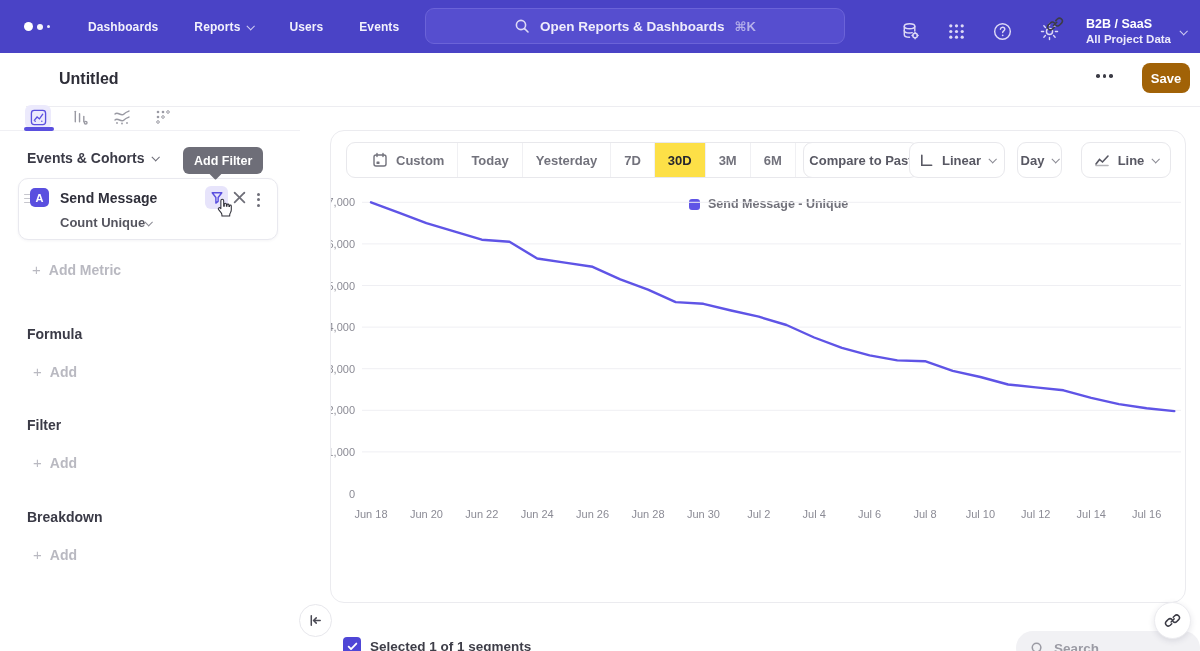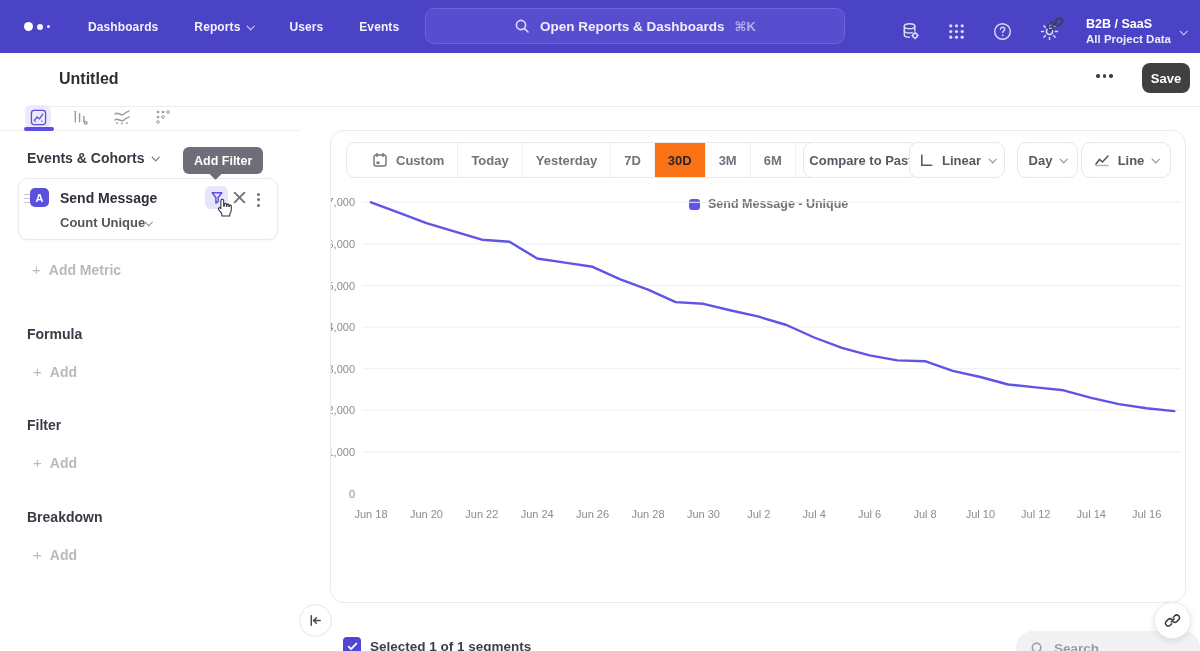--- a/index.html
+++ b/index.html
@@ -23,21 +23,21 @@
   .project { display:flex; align-items:center; gap:9px; cursor:pointer; color:#ffffff; }
   .project .l1 { font-size:12.5px; font-weight:700; line-height:15px; }
   .project .l2 { font-size:11.5px; font-weight:600; line-height:14px; color:#eceafb; }
 
   
   #header { position:absolute; left:0; top:53px; width:1200px; height:54px; background:#fff; border-bottom:1px solid #ededf1;margin-left:26px; }
   #page-title { position:absolute; left:33px; top:17px; font-size:16px; font-weight:700; color:#2e2e38; }
   .hdr-icon { position:absolute; top:15px; color:#3c3c46; cursor:pointer; }
   #more-dots { position:absolute; left:1096px; top:74px; display:flex; gap:3px; cursor:pointer; }
   #more-dots i { width:3.5px; height:3.5px; border-radius:50%; background:#3c3c46; display:block; }
-  #save-btn { position:absolute; left:1142px; top:63px; width:48px; height:30px; background:#404040; color:#fff; font-size:13px; font-weight:600; border:none; border-radius:8px; cursor:pointer; }
+  #save-btn { position:absolute; left:1142px; top:63px; width:48px; height:30px; background:#a16207; color:#fff; font-size:13px; font-weight:600; border:none; border-radius:8px; cursor:pointer; }
 
   
   #tabs { position:absolute; left:0; top:107px; width:300px; height:24px; border-bottom:1px solid #f0f0f4; }
   .tab { position:absolute; top:-2px; width:26px; height:24px; display:flex; align-items:center; justify-content:center; border-radius:6px; color:#9a9aa3; cursor:pointer; }
   .tab.sel { background:#eceafc; color:#5a4fdf; }
   #tab-underline { position:absolute; left:24px; top:20px; width:30px; height:3.5px; background:#5a4fdf; border-radius:2px; }
 
   
   .sec-head { position:absolute; font-size:14px; font-weight:700; color:#3a3a46; display:flex; align-items:center; gap:8px; }
   .sec-head .chev { color:#6d6d78; }
@@ -57,21 +57,21 @@
   #tooltip { position:absolute; left:183px; top:147px; height:27px; padding:0 11px; background:#6e6e78; border-radius:6px; color:#fff; font-size:12.5px; font-weight:600; display:flex; align-items:center; z-index:30; }
   #tooltip:after { content:""; position:absolute; left:28px; bottom:-4px; width:9px; height:9px; background:#6e6e78; transform:rotate(45deg); border-radius:1px; }
   #cursor { position:absolute; left:213px; top:197px; z-index:40; pointer-events:none; }
 
   
   #chart-card { position:absolute; left:330px; top:130px; width:856px; height:473px; background:#fff; border:1px solid #ebebef; border-radius:14px; }
   .toolbar-btn { position:absolute; top:11px; height:36px; border:1px solid #e8e8ec; border-radius:9px; background:#fff; display:flex; align-items:center; justify-content:center; gap:8px; font-size:13px; font-weight:600; color:#585863; cursor:pointer; }
   #range-group { position:absolute; left:15px; top:11px; height:36px; border:1px solid #e8e8ec; border-radius:9px; display:flex; align-items:stretch; overflow:hidden;padding-left:12px; }
   .range-item { display:flex; align-items:center; gap:8px; padding:0 13px; font-size:13px; font-weight:600; color:#72727c; border-right:1px solid #f0f0f3; cursor:pointer; background:#fff; }
   .range-item:last-child { border-right:none; }
-  .range-item.sel { background:#f97316; color:#26262e; font-weight:700; }
+  .range-item.sel { background:#fde047; color:#26262e; font-weight:700; }
   #legend { position:absolute; left:358px; top:66px; display:flex; align-items:center; gap:8px; cursor:pointer; }
   #legend .swatch { width:11px; height:11px; border-radius:3px; }
   #legend .lab { font-size:12.5px; font-weight:600; color:#71717a; }
   #chart-svg-wrap { position:absolute; left:0px; top:60px; width:856px; height:395px; }
   svg text { font-family:"Liberation Sans","DejaVu Sans",sans-serif; }
 
   
   #collapse-btn { position:absolute; left:299px; top:604px; width:33px; height:33px; background:#fff; border:1px solid #e7e7ec; border-radius:50%; display:flex; align-items:center; justify-content:center; color:#4a4a54; cursor:pointer; z-index:10; }
   #seg-checkbox { position:absolute; left:343px; top:637px; width:18px; height:18px; background:#4f46d6; border-radius:4px; display:flex; align-items:center; justify-content:center; cursor:pointer; }
   #seg-label { position:absolute; left:370px; top:639px; font-size:13.5px; font-weight:600; color:#3e3e48; }
@@ -322,21 +322,21 @@
   <button class="toolbar-btn" style="left:472px; width:116px;">
     <span>Compare to Past</span>
   </button>
   <button class="toolbar-btn" style="left:578px; width:96px;">
     <svg width="15" height="15" viewBox="0 0 16 16" fill="none" stroke="#585863" stroke-width="1.7" stroke-linecap="round">
         <path d="M3 2.5V13h10.5"></path>
       </svg>
     <span>Linear</span>
     <span class="chev" style="color:#8b8b95"></span>
   </button>
-  <button class="toolbar-btn" style="left:686px; width:61px;">
+  <button class="toolbar-btn" style="left:686px; width:45px;">
     <span>Day</span>
     <span class="chev" style="color:#8b8b95"></span>
   </button>
   <button class="toolbar-btn" style="left:750px; width:90px;">
     <svg width="16" height="16" viewBox="0 0 16 16" fill="none" stroke="#585863" stroke-width="1.6" stroke-linecap="round">
         <path d="M2 12l3.5-4.5 3 2.5L14 4"></path>
         <path d="M2 13.5h12" opacity=".45"></path>
       </svg>
     <span>Line</span>
     <span class="chev" style="color:#8b8b95"></span>

